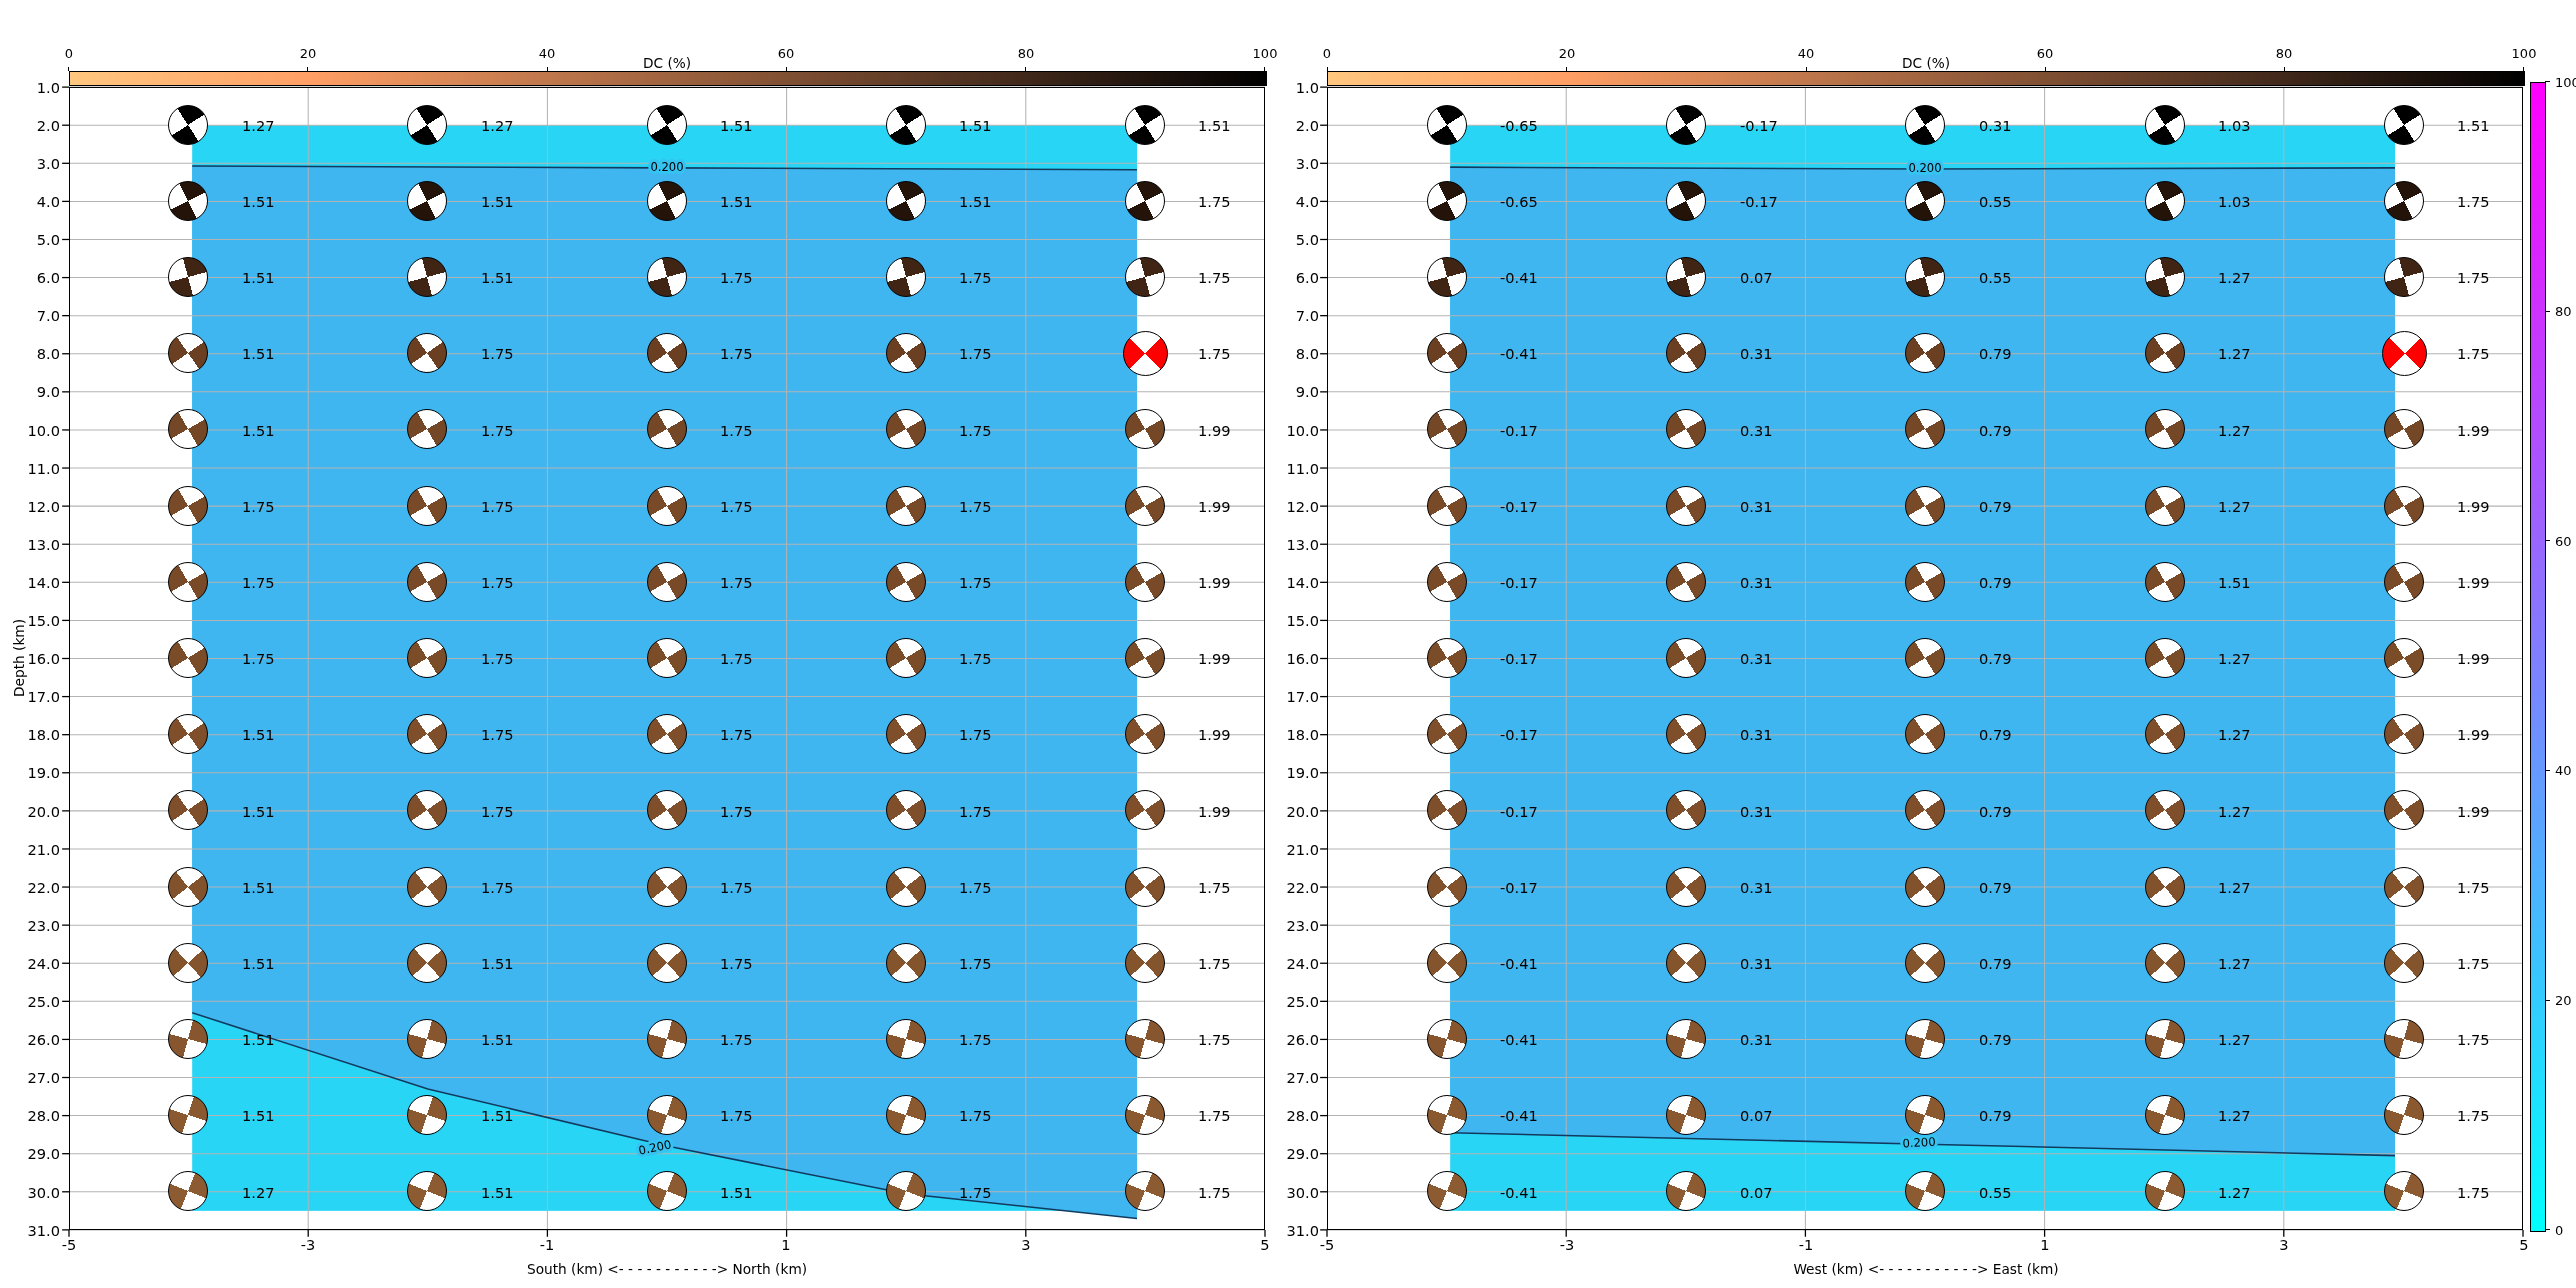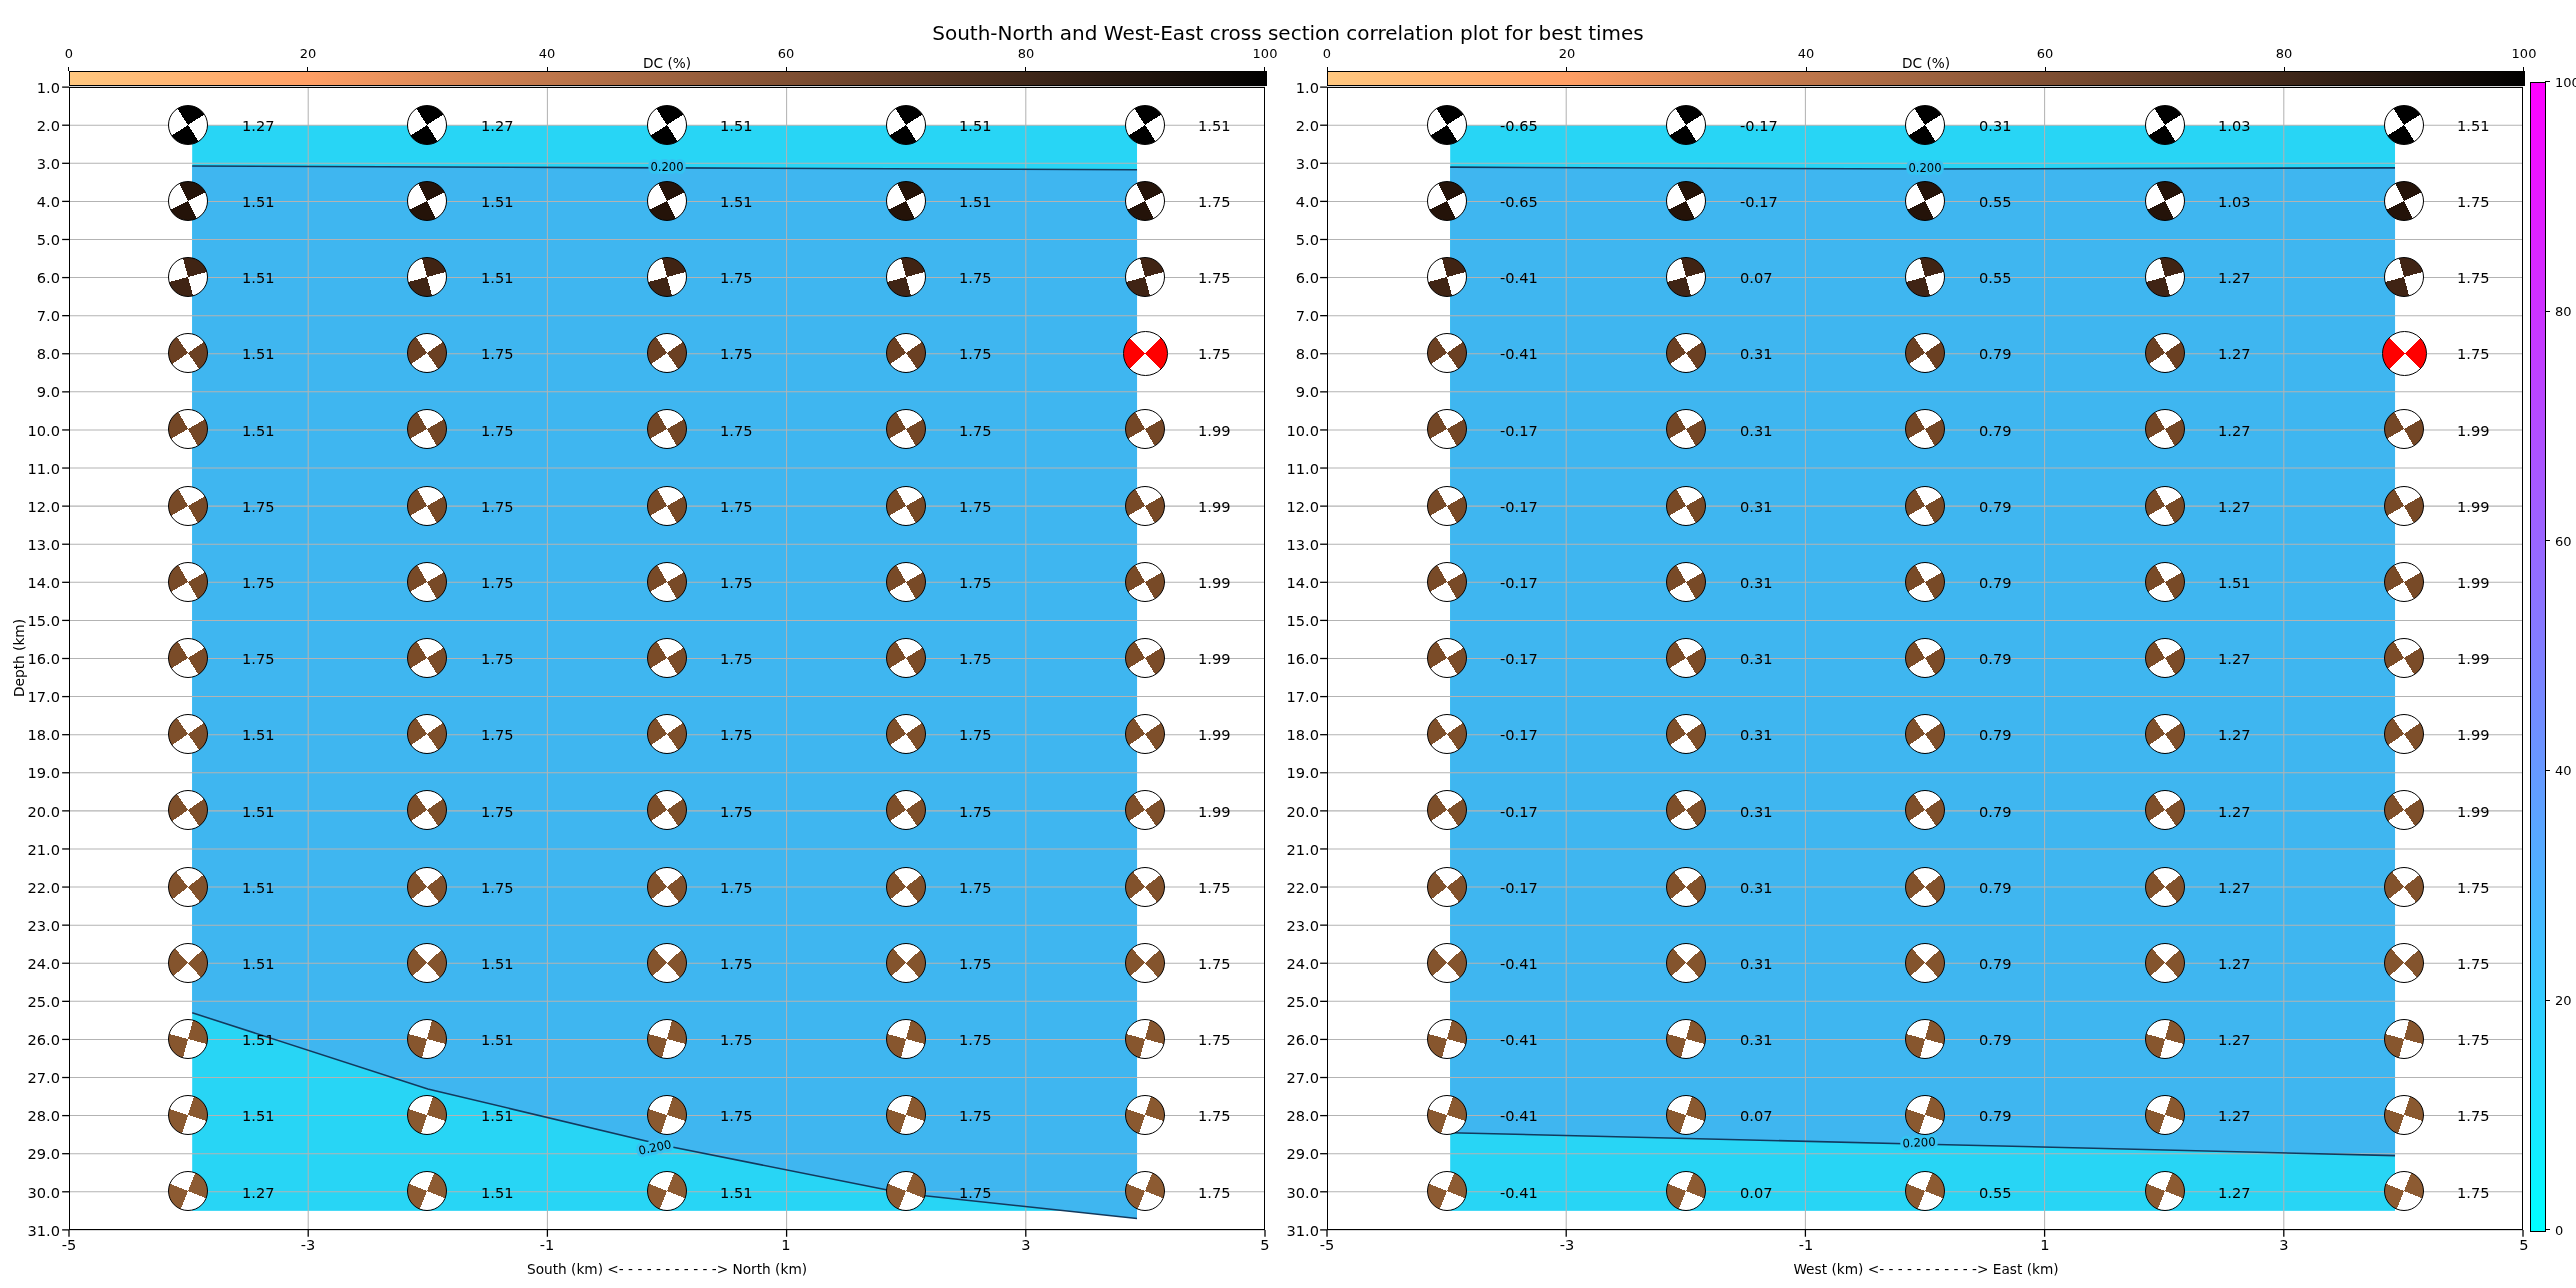--- a/index.html
+++ b/index.html
@@ -19,21 +19,20 @@
   .ball{position:absolute;border-radius:50%;border:1.7px solid #000;box-sizing:border-box;}
   .val-label{position:absolute;font-size:14.6px;transform:translateY(-50%);white-space:nowrap;}
   .cbr{width:13.7px;border:0.9px solid #000;background:linear-gradient(to top,#00ffff,#ff00ff);}
   .cbr-tick-label{font-size:13px;transform:translateY(-50%);}
   svg{overflow:visible;}
 </style>
 </head>
 <body>
 
 <div id="figure">
-  <div id="title" class="abs">South-North and West-East cross section correlation plot for best times</div>
   <div id="built" class="abs" style="left:0;top:0;width:2576px;height:1288px;">
       <div class="cb-top abs" style="left: 69px; top: 71px; width: 1196px;"></div>
       <div class="cb-tick-label abs" style="left: 69px;">0</div>
       <div class="abs" style="left: 68px; top: 67px; width: 0.9px; height: 4.3px; background: rgb(0, 0, 0);"></div>
       <div class="cb-tick-label abs" style="left: 308px;">20</div>
       <div class="abs" style="left: 307px; top: 67px; width: 0.9px; height: 4.3px; background: rgb(0, 0, 0);"></div>
       <div class="cb-tick-label abs" style="left: 547px;">40</div>
       <div class="abs" style="left: 547px; top: 67px; width: 0.9px; height: 4.3px; background: rgb(0, 0, 0);"></div>
       <div class="cb-tick-label abs" style="left: 786px;">60</div>
       <div class="abs" style="left: 786px; top: 67px; width: 0.9px; height: 4.3px; background: rgb(0, 0, 0);"></div>

